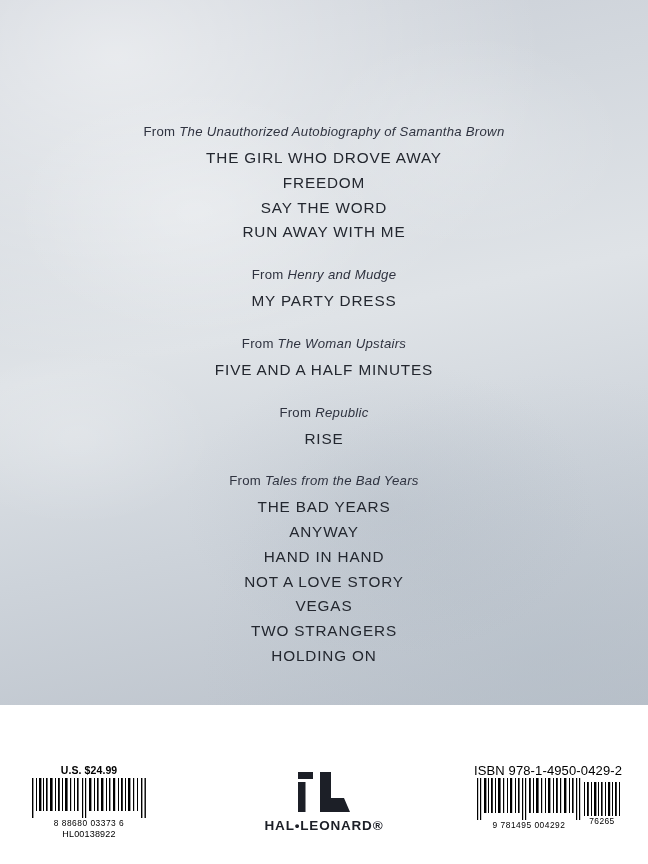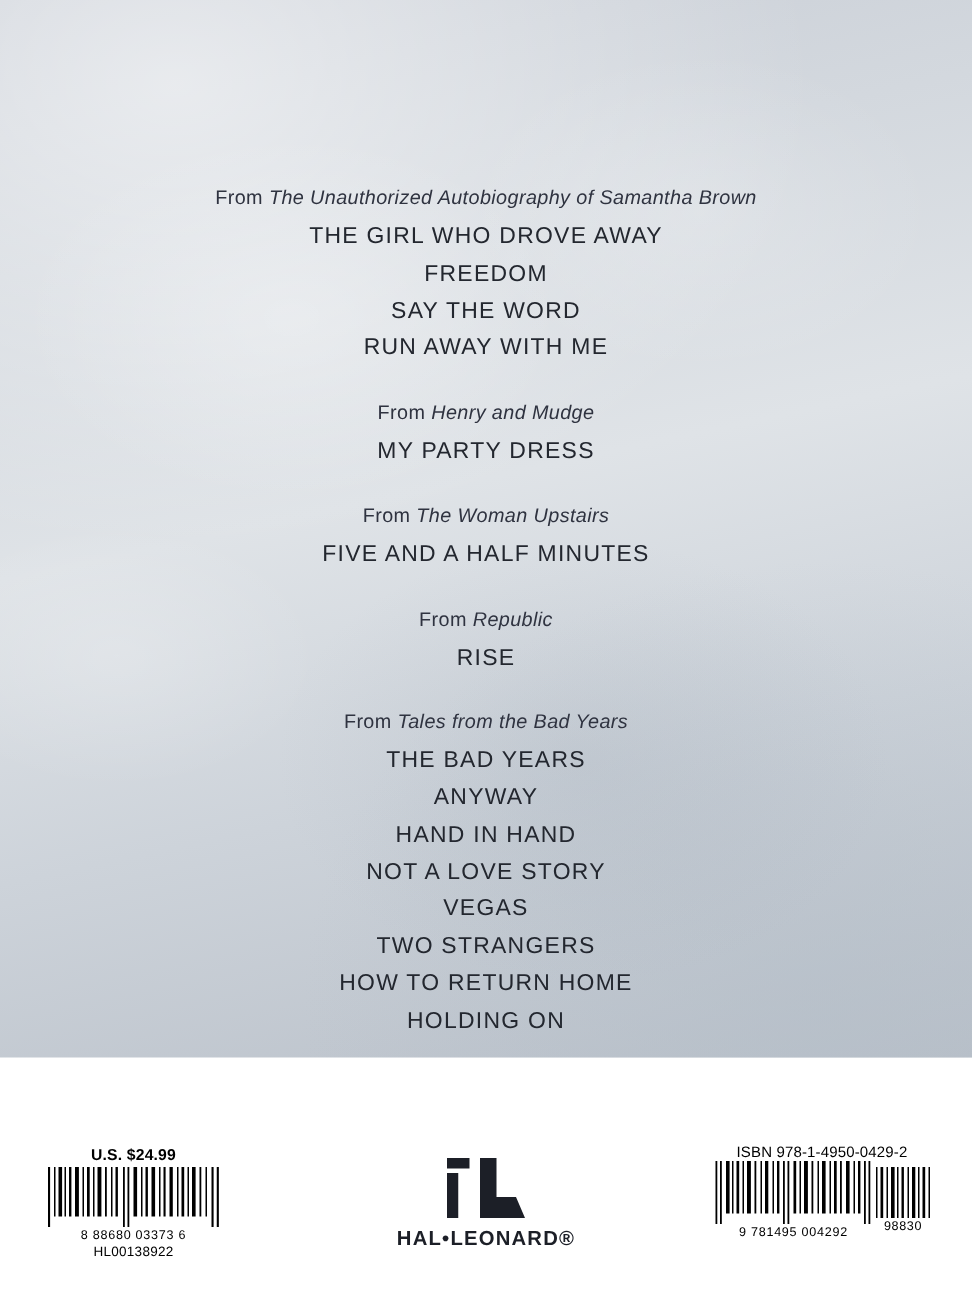--- a/index.html
+++ b/index.html
@@ -86,21 +86,21 @@
   }
   #isbn-box {
     left: 470px;
     top: 760px;
     width: 156px;
     height: 86px;
     text-align: center;
     padding-top: 3px;
   }
   .isbn-label {
-    font-size: 10px;
+    font-size: 13px;
     color: #000;
     letter-spacing: 0.01em;
     white-space: nowrap;
   }
   .bars {
     display: block;
     margin: 0 auto;
   }
   .bar-digits {
     font-size: 8.4px;
@@ -197,21 +197,20 @@
       <div class="group-source">
         <span class="from">From</span>
         <span class="work">Tales from the Bad Years</span>
       </div>
       <div class="song">THE BAD YEARS</div>
       <div class="song">ANYWAY</div>
       <div class="song">HAND IN HAND</div>
       <div class="song">NOT A LOVE STORY</div>
       <div class="song">VEGAS</div>
       <div class="song">TWO STRANGERS</div>
-      <div class="song">HOW TO RETURN HOME</div>
       <div class="song">HOLDING ON</div>
     </div>
 
   </div>
 
   <div class="barcode-box" id="price-box">
     <div class="price-label">U.S. $24.99</div>
     <svg class="bars" width="118" height="40" viewBox="0 0 118 40">
       <g fill="#000">
         <rect x="2" y="0" width="1.4" height="40"></rect>
@@ -310,18 +309,18 @@
             <rect x="11" y="0" width="2.4" height="34"></rect>
             <rect x="15" y="0" width="1" height="34"></rect>
             <rect x="18" y="0" width="1.6" height="34"></rect>
             <rect x="22" y="0" width="1" height="34"></rect>
             <rect x="25" y="0" width="2.2" height="34"></rect>
             <rect x="29" y="0" width="1" height="34"></rect>
             <rect x="32" y="0" width="1.8" height="34"></rect>
             <rect x="36" y="0" width="1" height="34"></rect>
           </g>
         </svg>
-        <div class="addon-digits">98830</div>
+        <div class="addon-digits">76265</div>
       </div>
     </div>
   </div>
 
 </div>
 
 </body></html>

